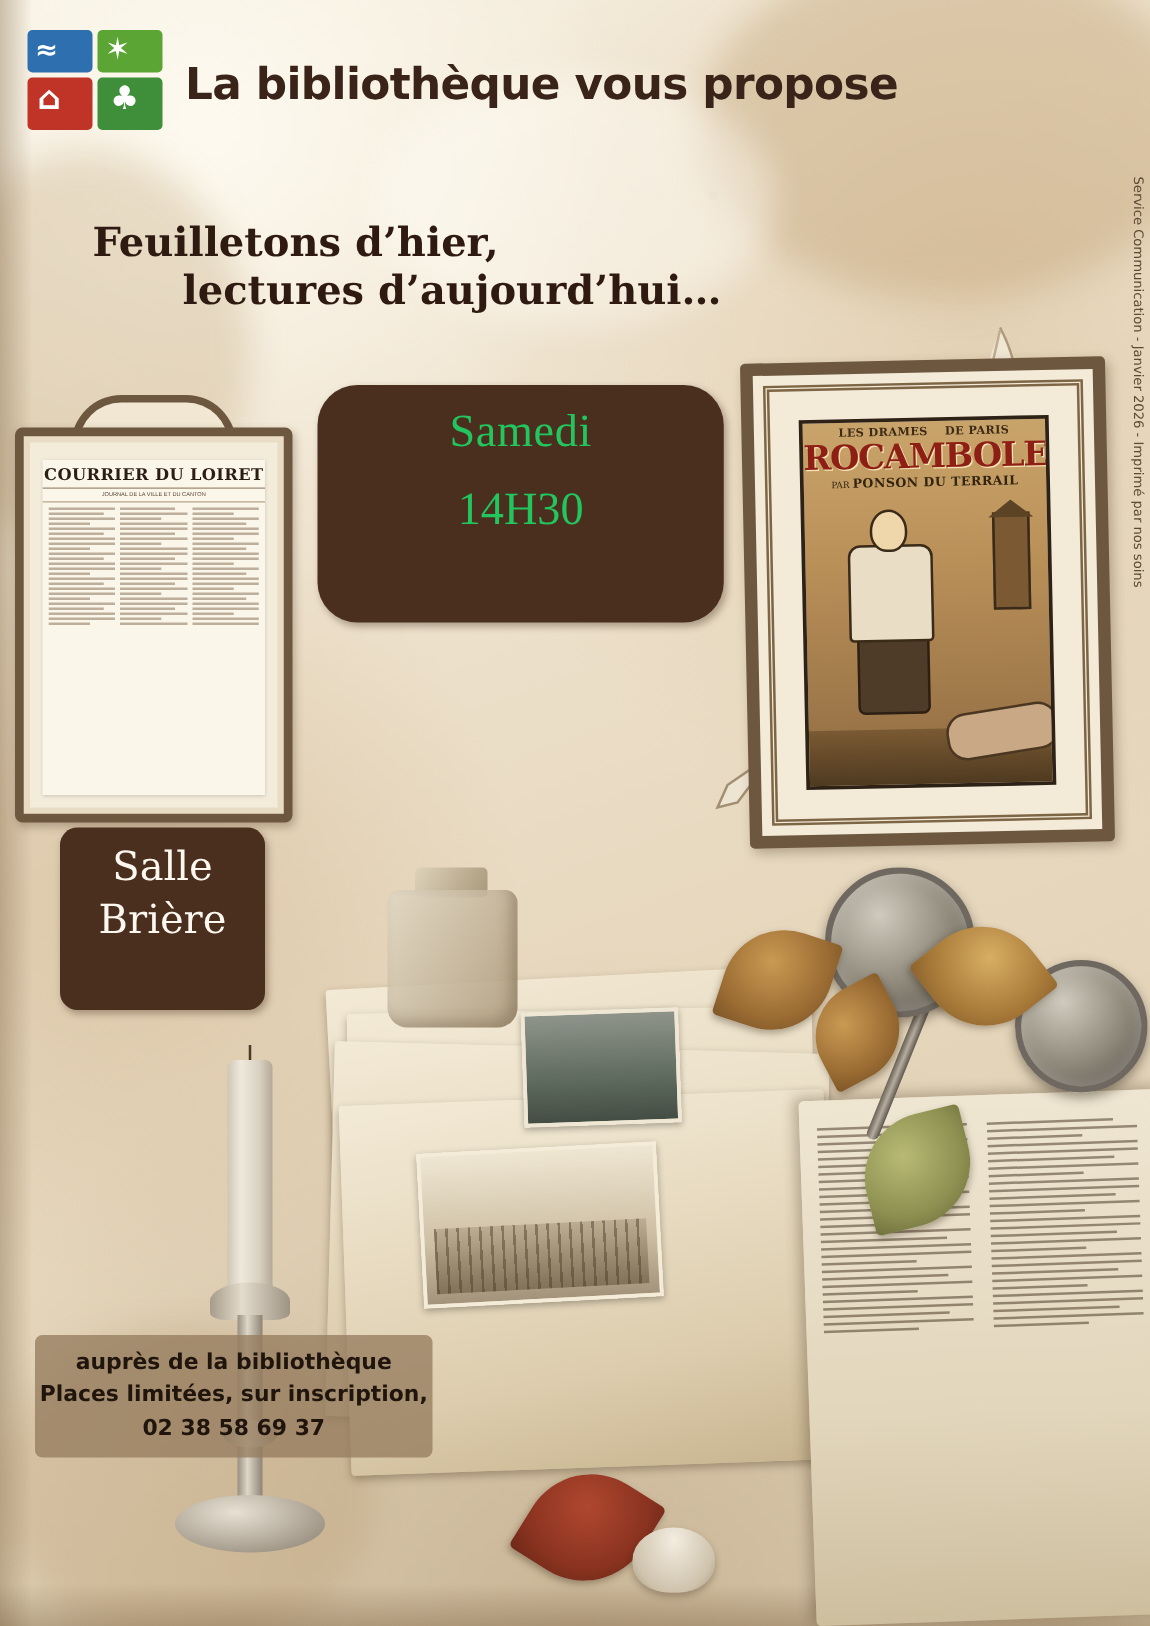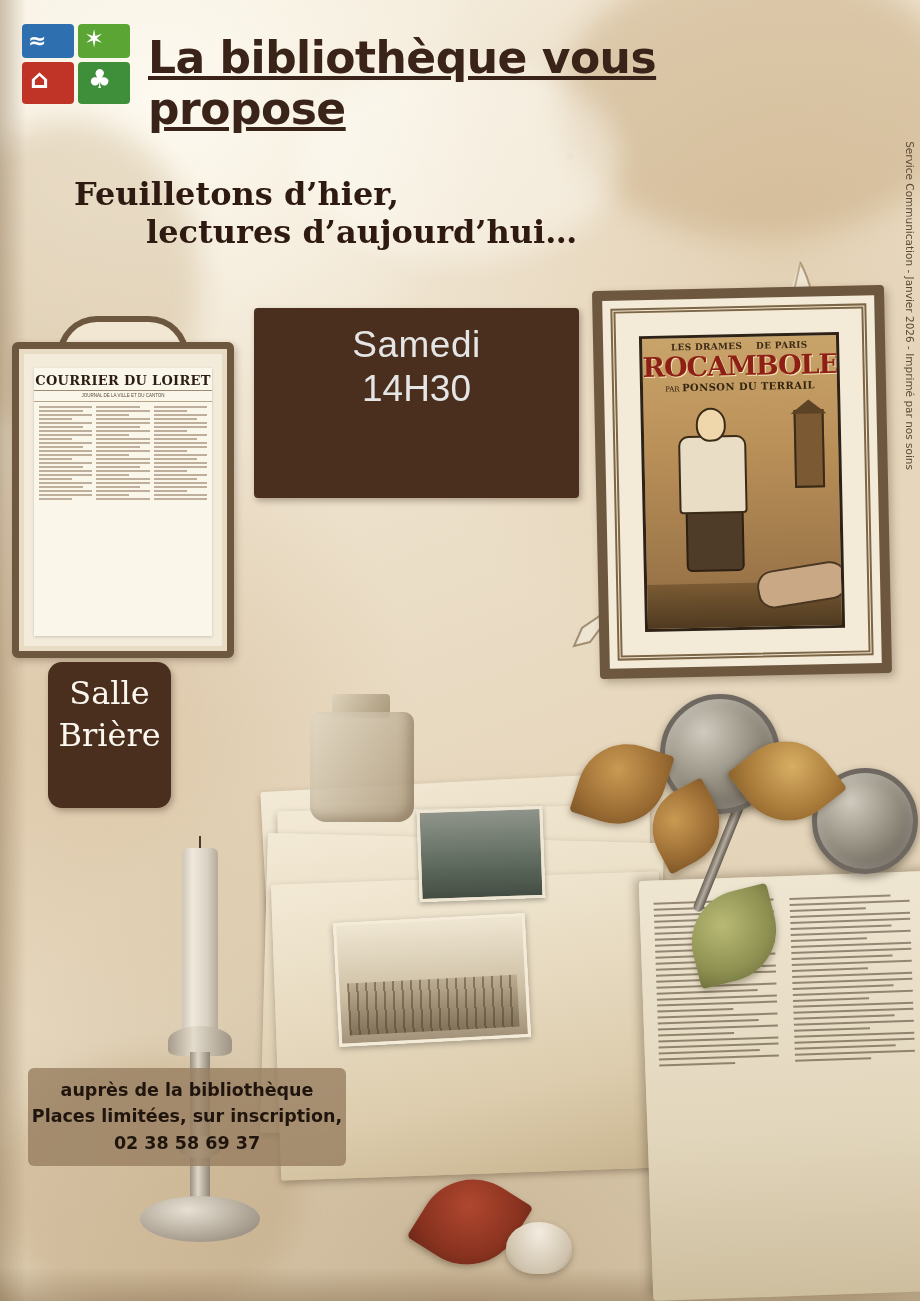--- a/index.html
+++ b/index.html
@@ -96,62 +96,61 @@
   .logo .name .dots i {
     display: inline-block; width: 9px; height: 9px; margin: 0 1px; border-radius: 2px;
   }
   .logo .name .dots .d1 { background: #c03428; }
   .logo .name .dots .d2 { background: #3f8f3a; }
   .logo .name .dots .d3 { background: #2e6fb0; }
 
   
   .kicker {
     position: absolute;
-    left: 148px; top: 32px;
+    left: 148px; top: 48px;
     width: 700px;
     font-family: "DejaVu Sans", sans-serif;
     font-weight: bold;
-    font-size: 44px;
+    font-size: 35px;
     color: #3a2318;
     letter-spacing: -0.5px;
-    text-decoration: underline;
   }
   .title {
     position: absolute;
     left: 74px; top: 176px;
     width: 820px;
     font-family: "DejaVu Serif", serif;
     font-weight: bold;
     font-size: 32px;
     line-height: 1.18;
     color: #2e1a10;
   }
   .title .line2 { padding-left: 72px; }
 
   
   .date-box {
     position: absolute;
     left: 254px; top: 308px;
     width: 325px; height: 190px;
     background: #4a2f1e;
-    border-radius: 4px;
-    color: #e5e5e5;
+    border-radius: 32px;
+    color: #22c55e;
     text-align: center;
-    font-family: Liberation Sans, sans-serif;
+    font-family: Liberation Serif, serif;
     box-shadow: 2px 3px 6px rgba(60,40,22,0.35);
   }
   .date-box .d1 { font-size: 37px; margin-top: 16px; letter-spacing: .5px; }
   .date-box .d2 { font-size: 40px; margin-top: 4px; }
   .date-box .d2 .big { font-size: 50px; font-weight: bold; }
-  .date-box .d3 { font-size: 37px; margin-top: 2px; }
+  .date-box .d3 { font-size: 37px; margin-top: 19px; }
 
   .room-box {
     position: absolute;
     left: 48px; top: 662px;
-    width: 123px; height: 146px;
+    width: 164px; height: 146px;
     background: #4a2f1e;
     border-radius: 14px;
     color: #fdf8ef;
     text-align: center;
     font-family: "DejaVu Serif", serif;
     font-size: 32px;
     line-height: 1.32;
     padding-top: 10px;
     box-sizing: border-box;
     box-shadow: 2px 3px 6px rgba(60,40,22,0.35);

